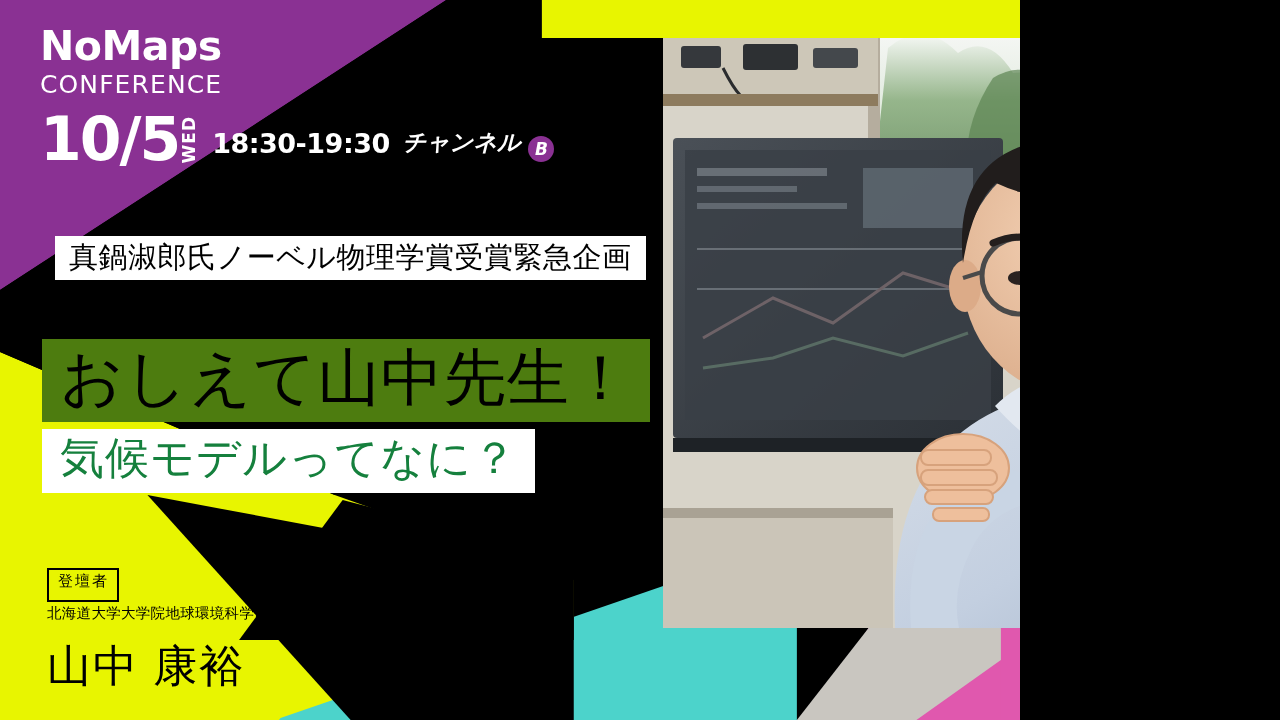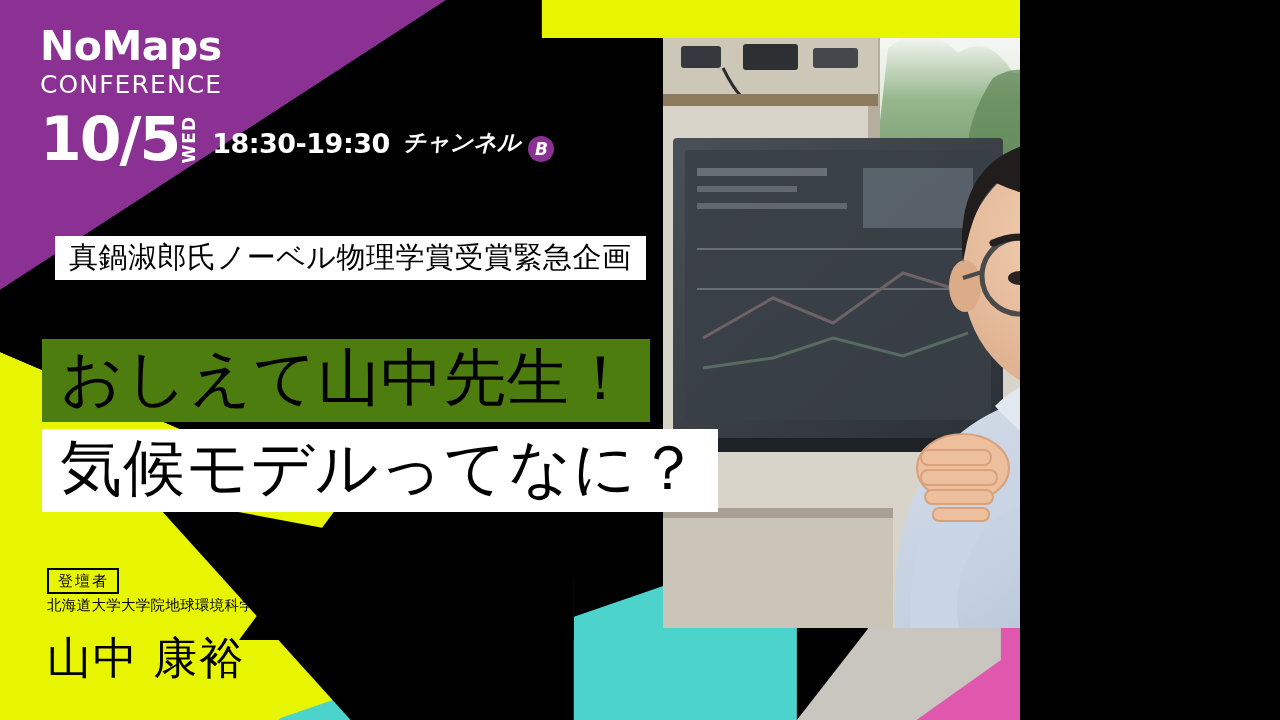--- a/index.html
+++ b/index.html
@@ -157,22 +157,22 @@
     padding: 6px 17px 12px 18px;
     line-height: 1.05;
     white-space: nowrap;
     margin-top: 15px;
   }
   .head2 {
     position: absolute;
     left: 42px;
     top: 429px;
     background: #ffffff;
-    color: #000000;
-    font-size: 62px;
+    color: #15803d;
+    font-size: 44px;
     font-weight: 400;
     letter-spacing: 1px;
     padding: 6px 18px 12px 18px;
     line-height: 1.05;
     white-space: nowrap;
   }
 
   
   .speaker {
     position: absolute;
@@ -180,21 +180,21 @@
     top: 568px;
     color: #000000;
   }
   .speaker-tag {
     display: inline-block;
     border: 2px solid #000000;
     background: transparent;
     font-size: 15px;
     font-weight: 400;
     letter-spacing: 2px;
-    padding: 3px 8px 4px 9px;
+    padding: 3px 8px 12px 9px;
     line-height: 1;
   }
   .speaker-affil {
     font-size: 14.5px;
     font-weight: 400;
     line-height: 1.35;
     margin-top: 2px;
     letter-spacing: 0.3px;
   }
   .speaker-name {

